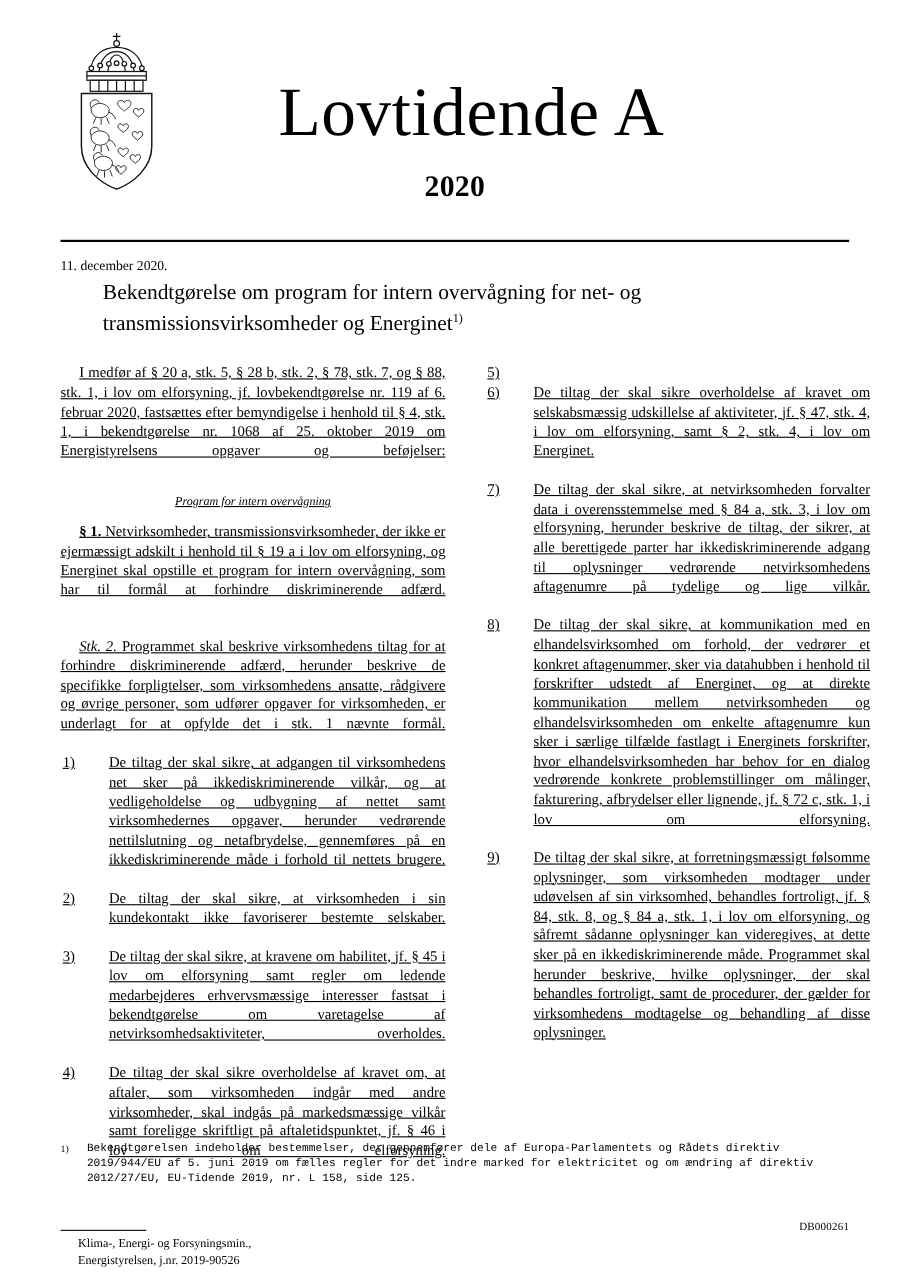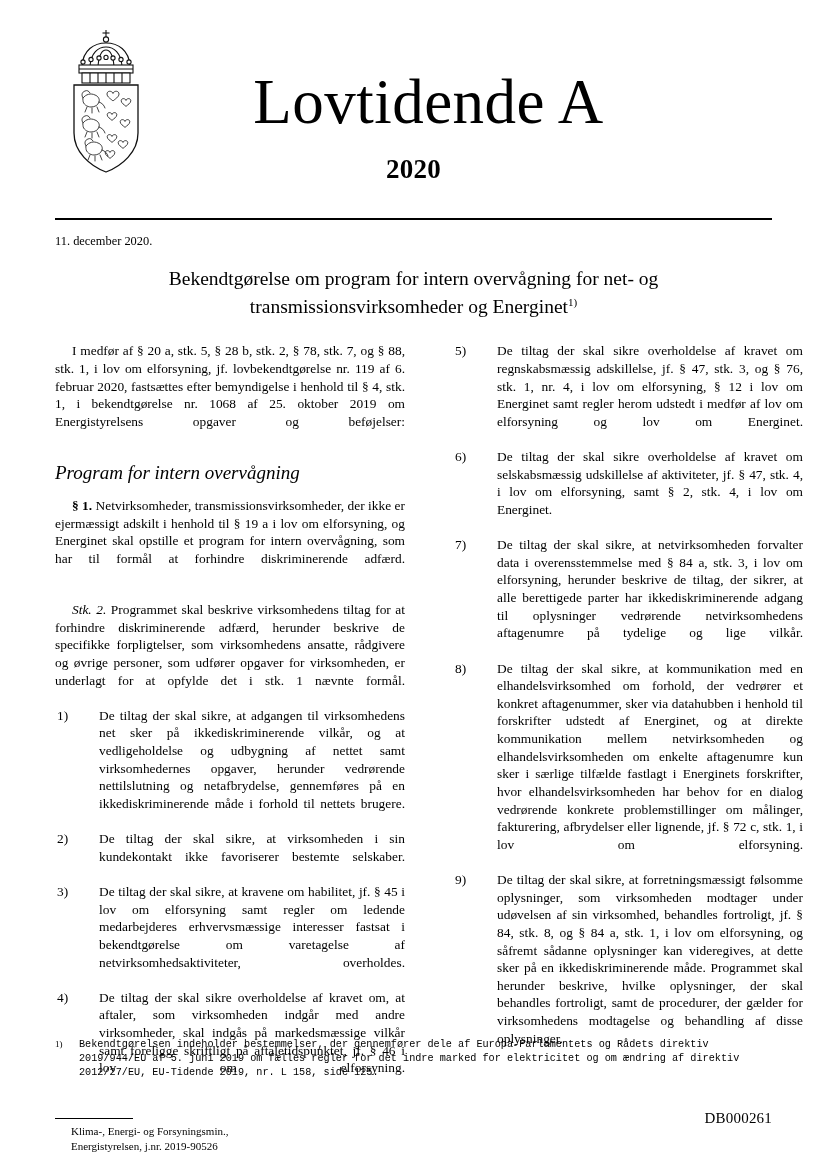--- a/index.html
+++ b/index.html
@@ -69,61 +69,62 @@
 
   
   .date-line {
     margin: 14px 0 0 55px;
     font-size: 12.4px;
     line-height: 1.2;
   }
 
   
   .doc-title {
-    margin: 16px auto 0 auto;
+    margin: 4px auto 0 auto;
     width: 640px;
-    text-align: center;
     font-size: 19.5px;
     line-height: 1.42;
     font-weight: normal;
   }
   .doc-title sup {
     font-size: 11px;
     vertical-align: super;
     line-height: 0;
   }
 
   
   .columns {
     position: relative;
     margin: 22px 0 0 0;
     padding: 0 55px 0 55px;
     display: flex;
-    gap: 48px;
+    gap: 36px;
     box-sizing: border-box;
     width: 827px;
+    text-decoration: underline;
   }
   .col {
     width: 350px;
     flex: 0 0 350px;
     font-size: 13.4px;
     line-height: 1.315;
     text-align: justify;
     text-justify: inter-word;
   }
 
   p.body-para {
     margin: 0;
     text-indent: 17px;
     hyphens: manual;
   }
   .centered-head {
     margin: 13px 0 11px 0;
+    text-align: center;
     font-style: italic;
-    font-size: 19px;
+    font-size: 11px;
     text-indent: 0;
   }
   .section-para {
     margin: 9px 0 0 0;
     text-indent: 17px;
   }
   .section-mark {
     font-weight: bold;
   }
   .stk-mark {
@@ -187,21 +188,21 @@
     flex: 1 1 auto;
     text-align: left;
     font-family: Liberation Mono, monospace;
   }
 
   
   .doc-id {
     position: absolute;
     right: 55px;
     top: 1110px;
-    font-size: 15px;
+    font-size: 10px;
     letter-spacing: 0.2px;
   }
   .footer-rule {
     position: absolute;
     left: 55px;
     top: 1118px;
     width: 78px;
     border-top: 1.4px solid #000;
   }
   .footer-lines {
@@ -325,21 +326,20 @@
           <span class="li-num">4)</span>
           <span class="li-body">De tiltag der skal sikre overholdelse af kravet om, at aftaler, som virksomheden indgår med andre virksomheder, skal indgås på markedsmæssige vilkår samt foreligge skriftligt på aftaletidspunktet, jf. § 46 i lov om elforsyning.</span>
         </li>
       </ol>
     </div>
 
     <div class="col">
       <ol class="numlist">
         <li>
           <span class="li-num">5)</span>
-          <span class="li-body">De tiltag der skal sikre overholdelse af kravet om regnskabsmæssig adskillelse, jf. § 47, stk. 3, og § 76, stk. 1, nr. 4, i lov om elforsyning, § 12 i lov om Energinet samt regler herom udstedt i medfør af lov om elforsyning og lov om Energinet.</span>
         </li>
         <li>
           <span class="li-num">6)</span>
           <span class="li-body">De tiltag der skal sikre overholdelse af kravet om selskabsmæssig udskillelse af aktiviteter, jf. § 47, stk. 4, i lov om elforsyning, samt § 2, stk. 4, i lov om Energinet.</span>
         </li>
         <li>
           <span class="li-num">7)</span>
           <span class="li-body">De tiltag der skal sikre, at netvirksomheden forvalter data i overensstemmelse med § 84 a, stk. 3, i lov om elforsyning, herunder beskrive de tiltag, der sikrer, at alle berettigede parter har ikkediskriminerende adgang til oplysninger vedrørende netvirksomhedens aftagenumre på tydelige og lige vilkår.</span>
         </li>
         <li>

